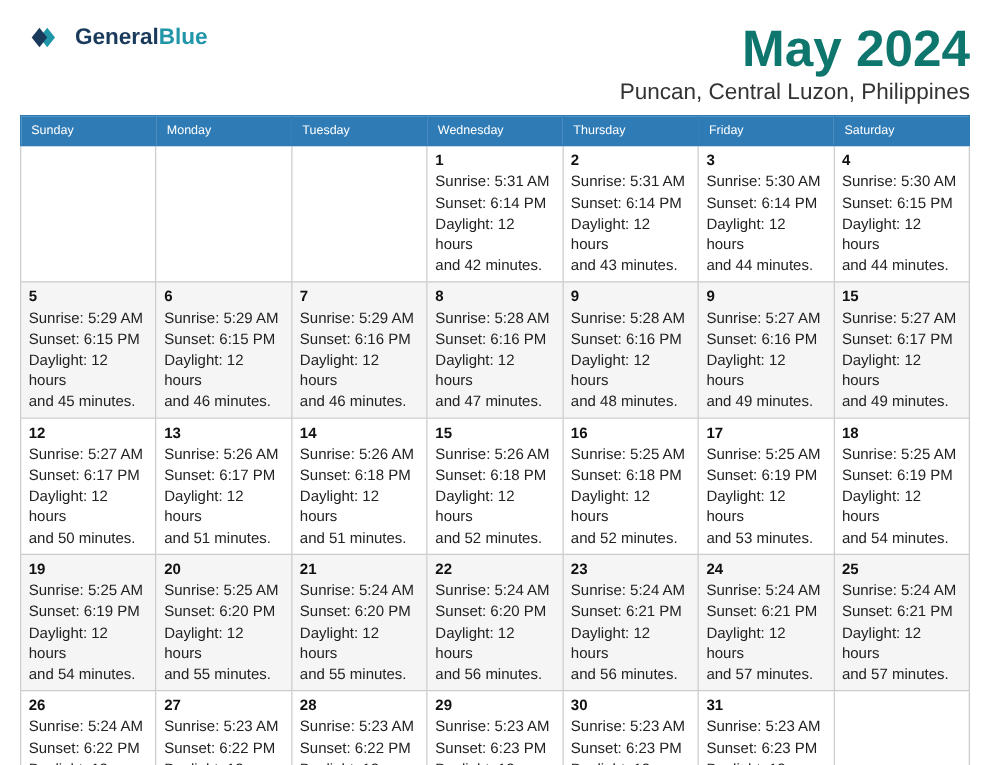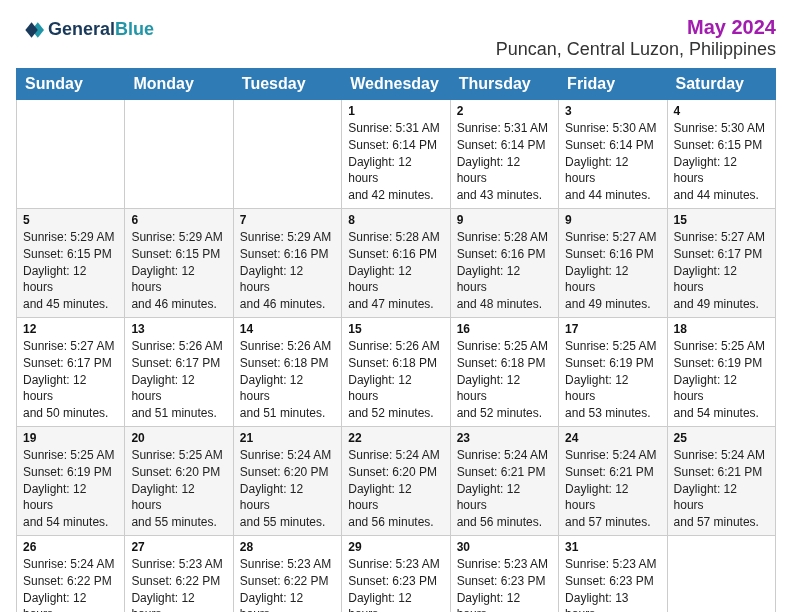--- a/index.html
+++ b/index.html
@@ -12,60 +12,60 @@
     }
     .header {
       display: flex;
       justify-content: space-between;
       align-items: flex-start;
       margin-bottom: 8px;
     }
     .logo {
       display: flex;
       align-items: center;
-      gap: 4px;
+      gap: 16px;
       justify-content: flex-end;
     }
     .logo-text {
       font-size: 18px;
       font-weight: bold;
       color: #1a3a5c;
       line-height: 1.1;
     }
     .logo-text span {
       color: #2196a8;
     }
     .logo-icon {
       width: 28px;
       height: 28px;
     }
     .title-block {
       text-align: right;
     }
     .month-title {
-      font-size: 20px;
+      font-size: 41px;
       font-weight: bold;
-      color: #a21caf;
+      color: #0f766e;
     }
     .location {
       font-size: 18px;
       color: #333;
     }
     .calendar {
       width: 100%;
       border-collapse: collapse;
       font-size: 11px;
     }
     .calendar th {
       background: #2e7bb5;
       color: #fff;
       text-align: left;
       padding: 6px 8px;
-      font-size: 16px;
-      font-weight: bold;
+      font-size: 10px;
+      font-weight: normal;
       border: 1px solid #2e7bb5;
     }
     .calendar td {
       border: 1px solid #ccc;
       vertical-align: top;
       padding: 4px 6px;
       width: calc(100% / 7);
       height: 80px;
       background: #fff;
     }

